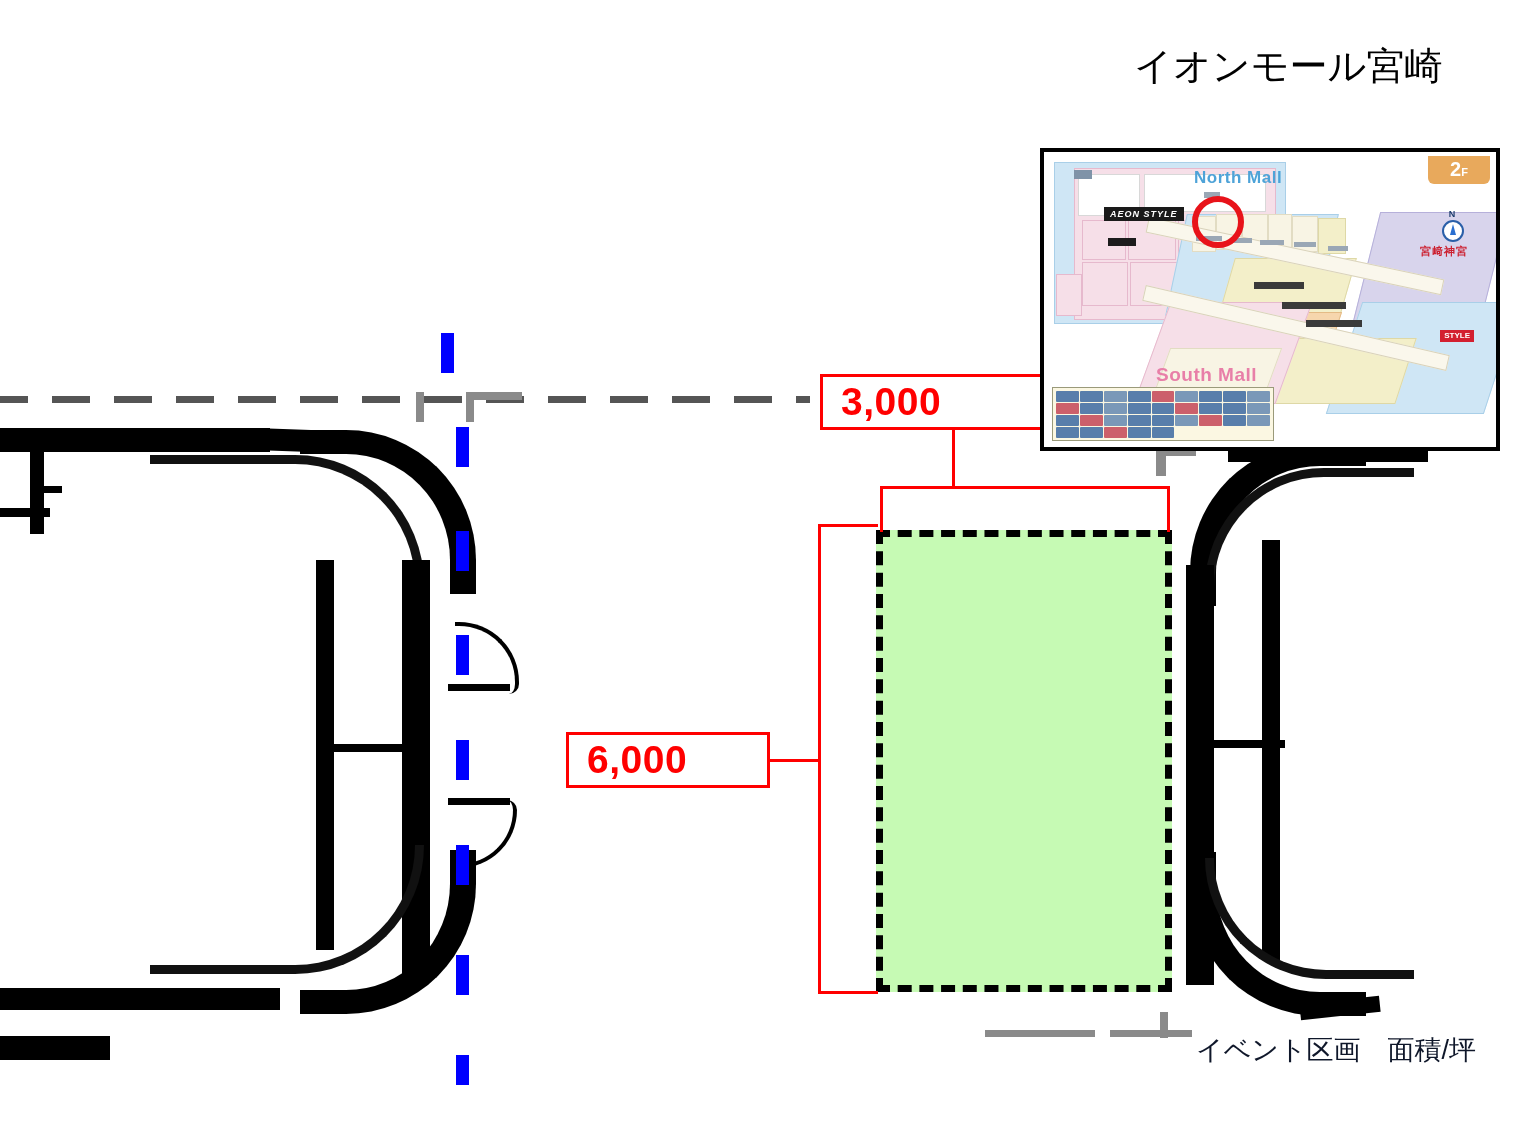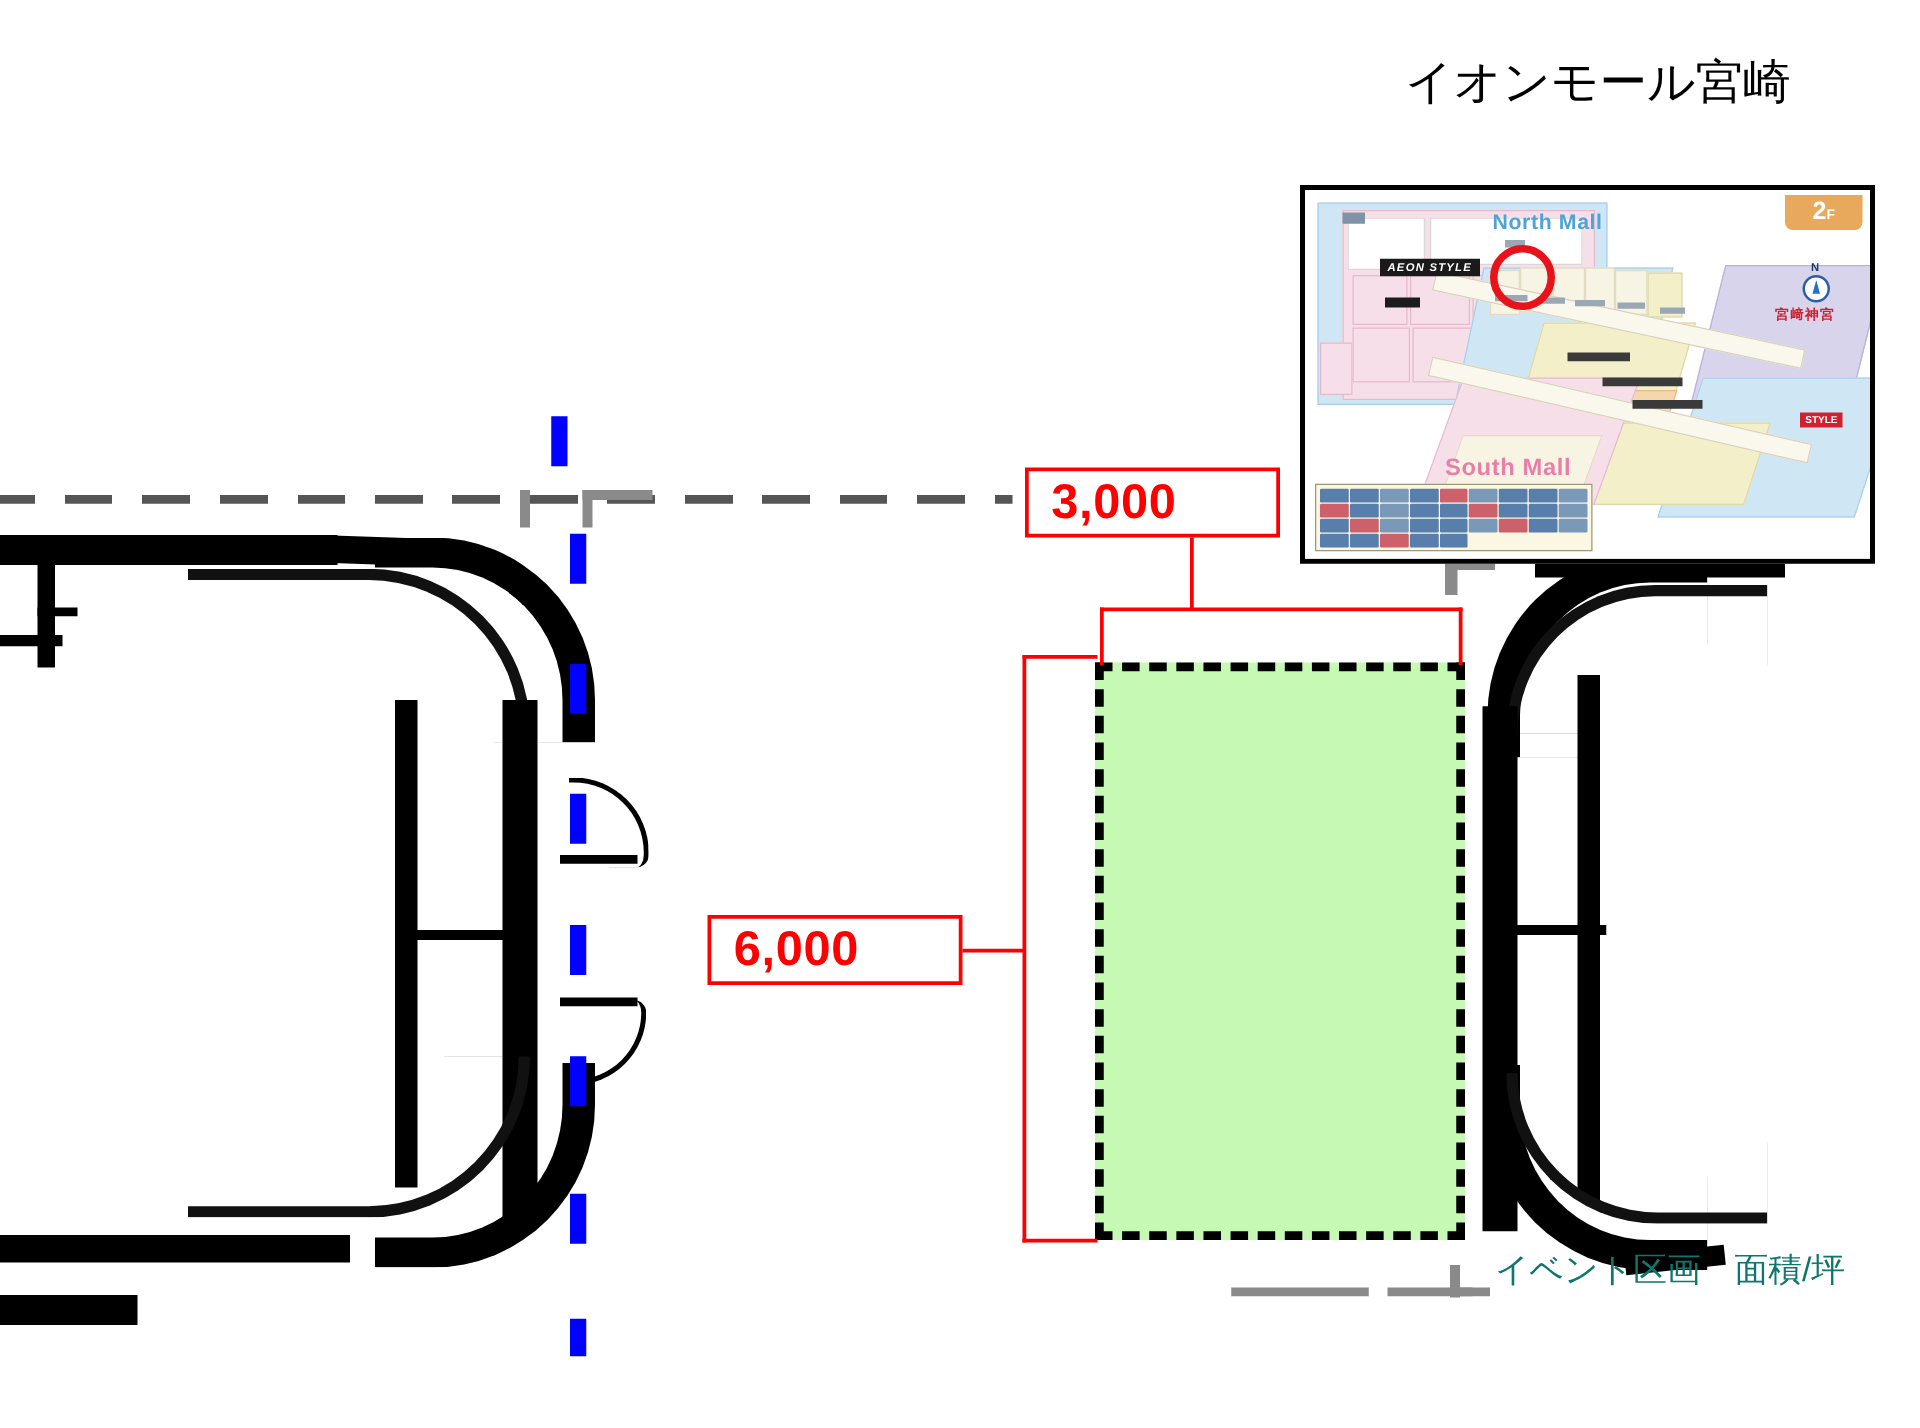--- a/index.html
+++ b/index.html
@@ -33,21 +33,21 @@
     left: 1122px; top: 44px;
     width: 400px;
   }
   .inset-title {
     font-size: 38px;
     line-height: 1.16;
     font-weight: 400;
     text-align: left;
     white-space: pre;
     color: #000;
-    margin-left: 2px;
+    margin-left: 12px;
   }
   .inset-map {
     position: absolute;
     left: -82px; top: 104px;
     width: 460px; height: 303px;
     border: 4px solid #000;
     background: #ffffff;
     overflow: hidden;
     box-sizing: border-box;
   }
@@ -173,23 +173,23 @@
     font-weight:bold;
     display:flex; align-items:center;
     box-sizing:border-box;
   }
   .dim-box span { padding-left:18px; font-size:39px; letter-spacing:0.5px; }
   .red-line { position:absolute; background:#ff0000; }
 
   
   .area-caption {
     position:absolute;
-    left:1196px; top:998px;
+    left:1196px; top:1032px;
     font-size:27px; white-space:pre;
-    color:#0f766e;
+    color:#0f172a;
   }
   .area-box {
     position:absolute;
     left:1180px; top:1067px;
     width:292px; height:62px;
     border:3px solid #00b050;
     background:#fff;
     box-sizing:border-box;
     display:flex; align-items:center;
   }
@@ -270,21 +270,21 @@
     <div class="blue-tick" style="left:456px; top:740px; height:40px;"></div>
     <div class="blue-tick" style="left:456px; top:845px; height:40px;"></div>
     <div class="blue-tick" style="left:456px; top:955px; height:40px;"></div>
     <div class="blue-tick" style="left:456px; top:1055px; height:30px;"></div>
   </div>
 
   <div class="event-zone"></div>
 
   <div>
 
-    <div class="dim-box" style="left:820px; top:374px; width:204px; height:56px;">
+    <div class="dim-box" style="left:820px; top:374px; width:232px; height:56px;">
       <span>3,000</span>
     </div>
 
     <div class="red-line" style="left:952px; top:430px; width:3px; height:58px;"></div>
 
     <div class="red-line" style="left:880px; top:486px; width:290px; height:3px;"></div>
     <div class="red-line" style="left:880px; top:486px; width:3px; height:46px;"></div>
     <div class="red-line" style="left:1167px; top:486px; width:3px; height:46px;"></div>
   </div>
 

